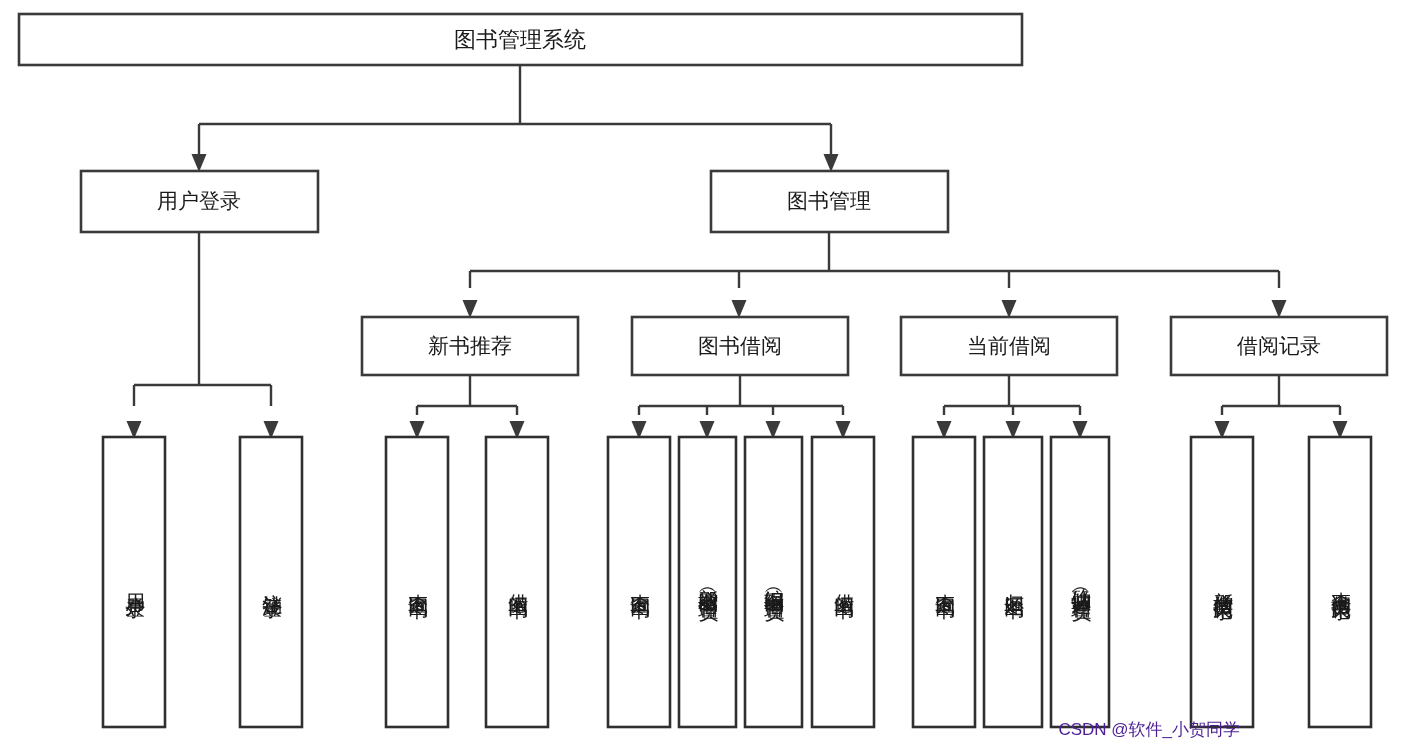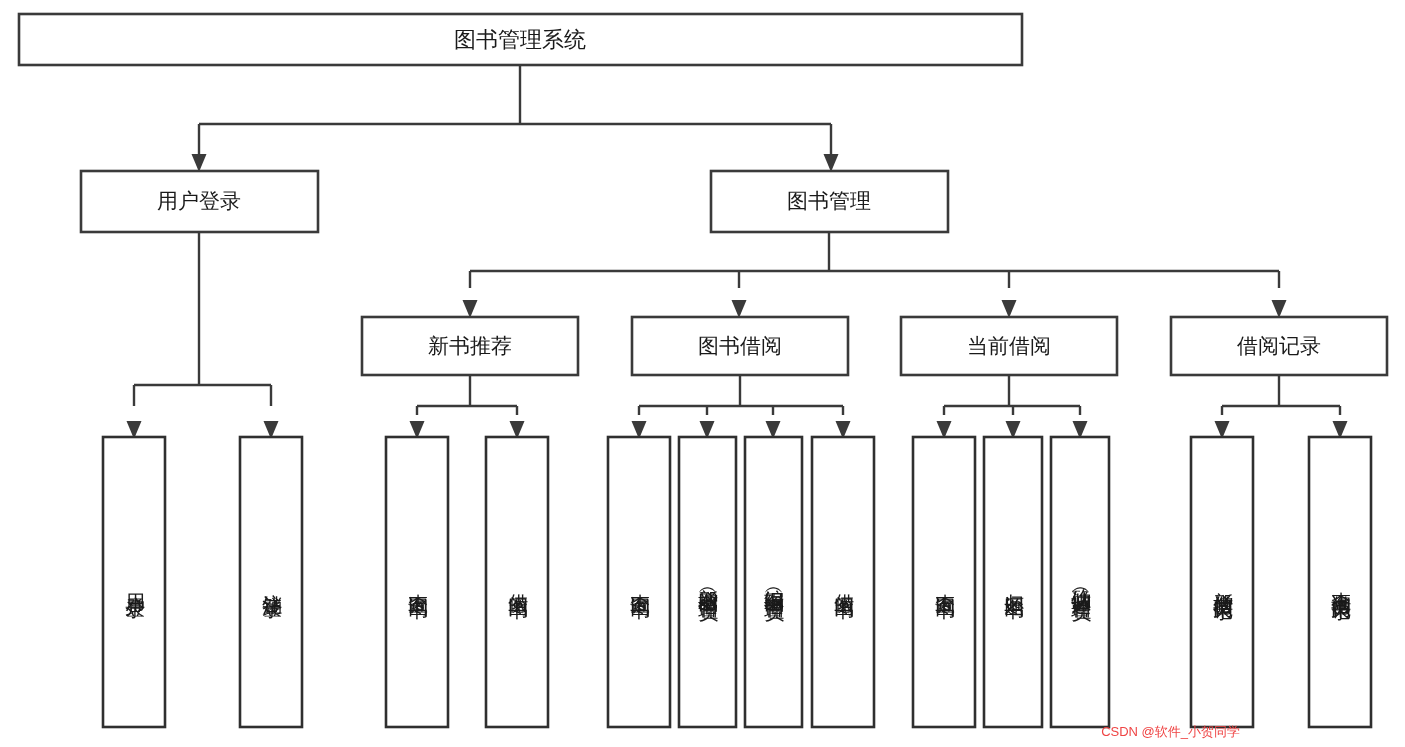--- a/index.html
+++ b/index.html
@@ -66,22 +66,22 @@
     font-size: 20px;
     text-anchor: middle;
     dominant-baseline: middle;
     writing-mode: vertical-rl;
     letter-spacing: 2px;
   }
   .watermark {
     position: absolute;
     right: 8px;
     bottom: 6px;
-    color: #ef4444;
-    font-size: 13px;
+    color: #4c1d95;
+    font-size: 17px;
     font-family: "Liberation Sans", "DejaVu Sans", sans-serif;
     white-space: nowrap;
     user-select: none;
   }
 </style>
 </head>
 <body>
 
 <div id="diagram-root">
 

